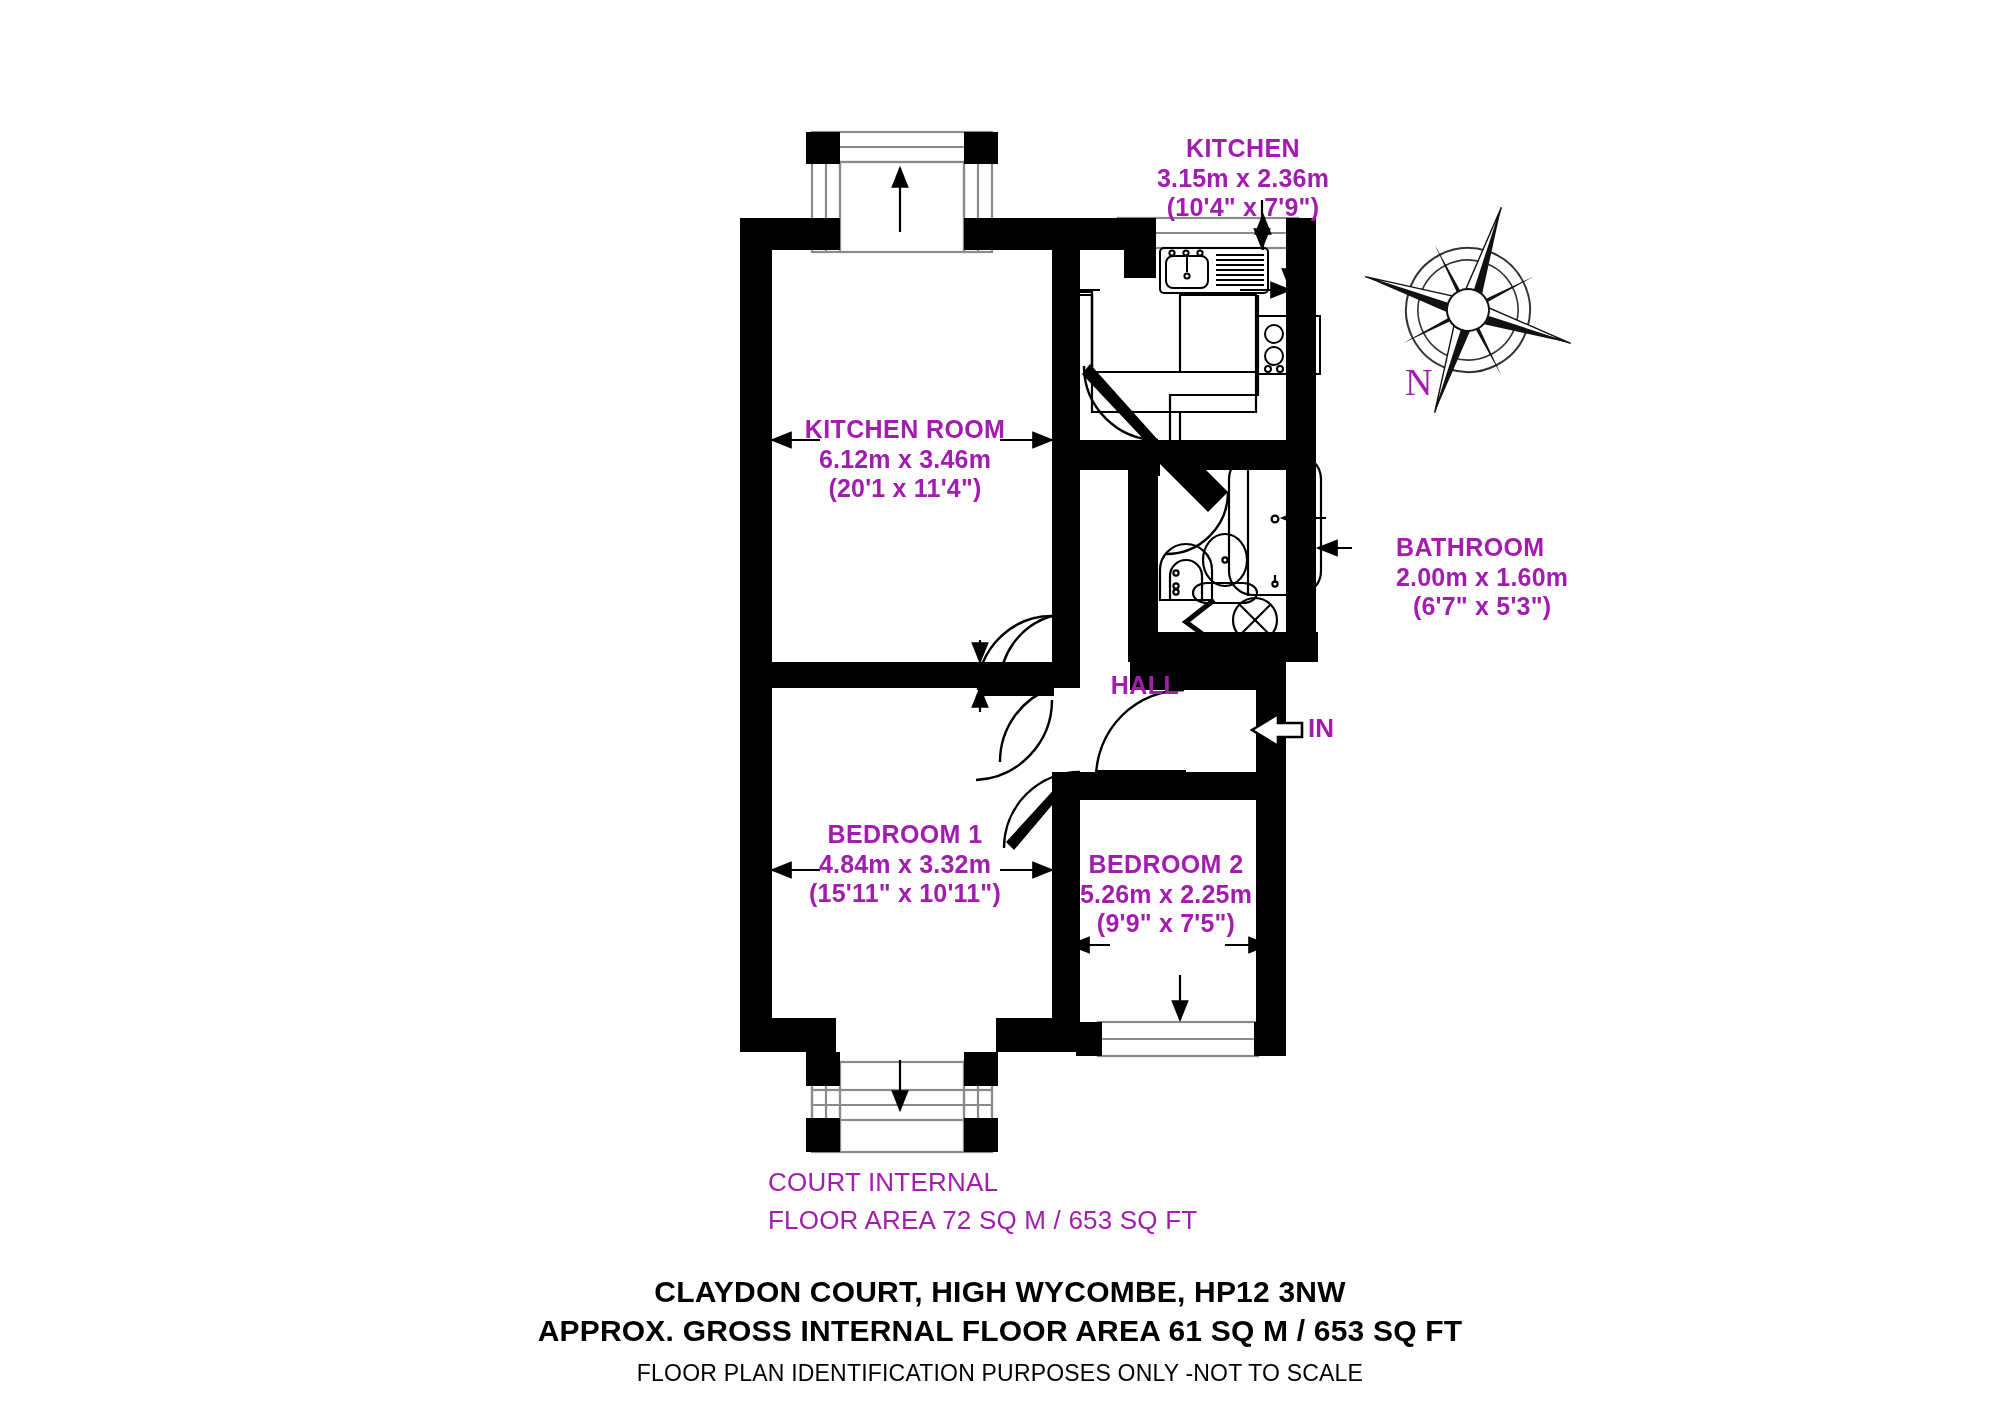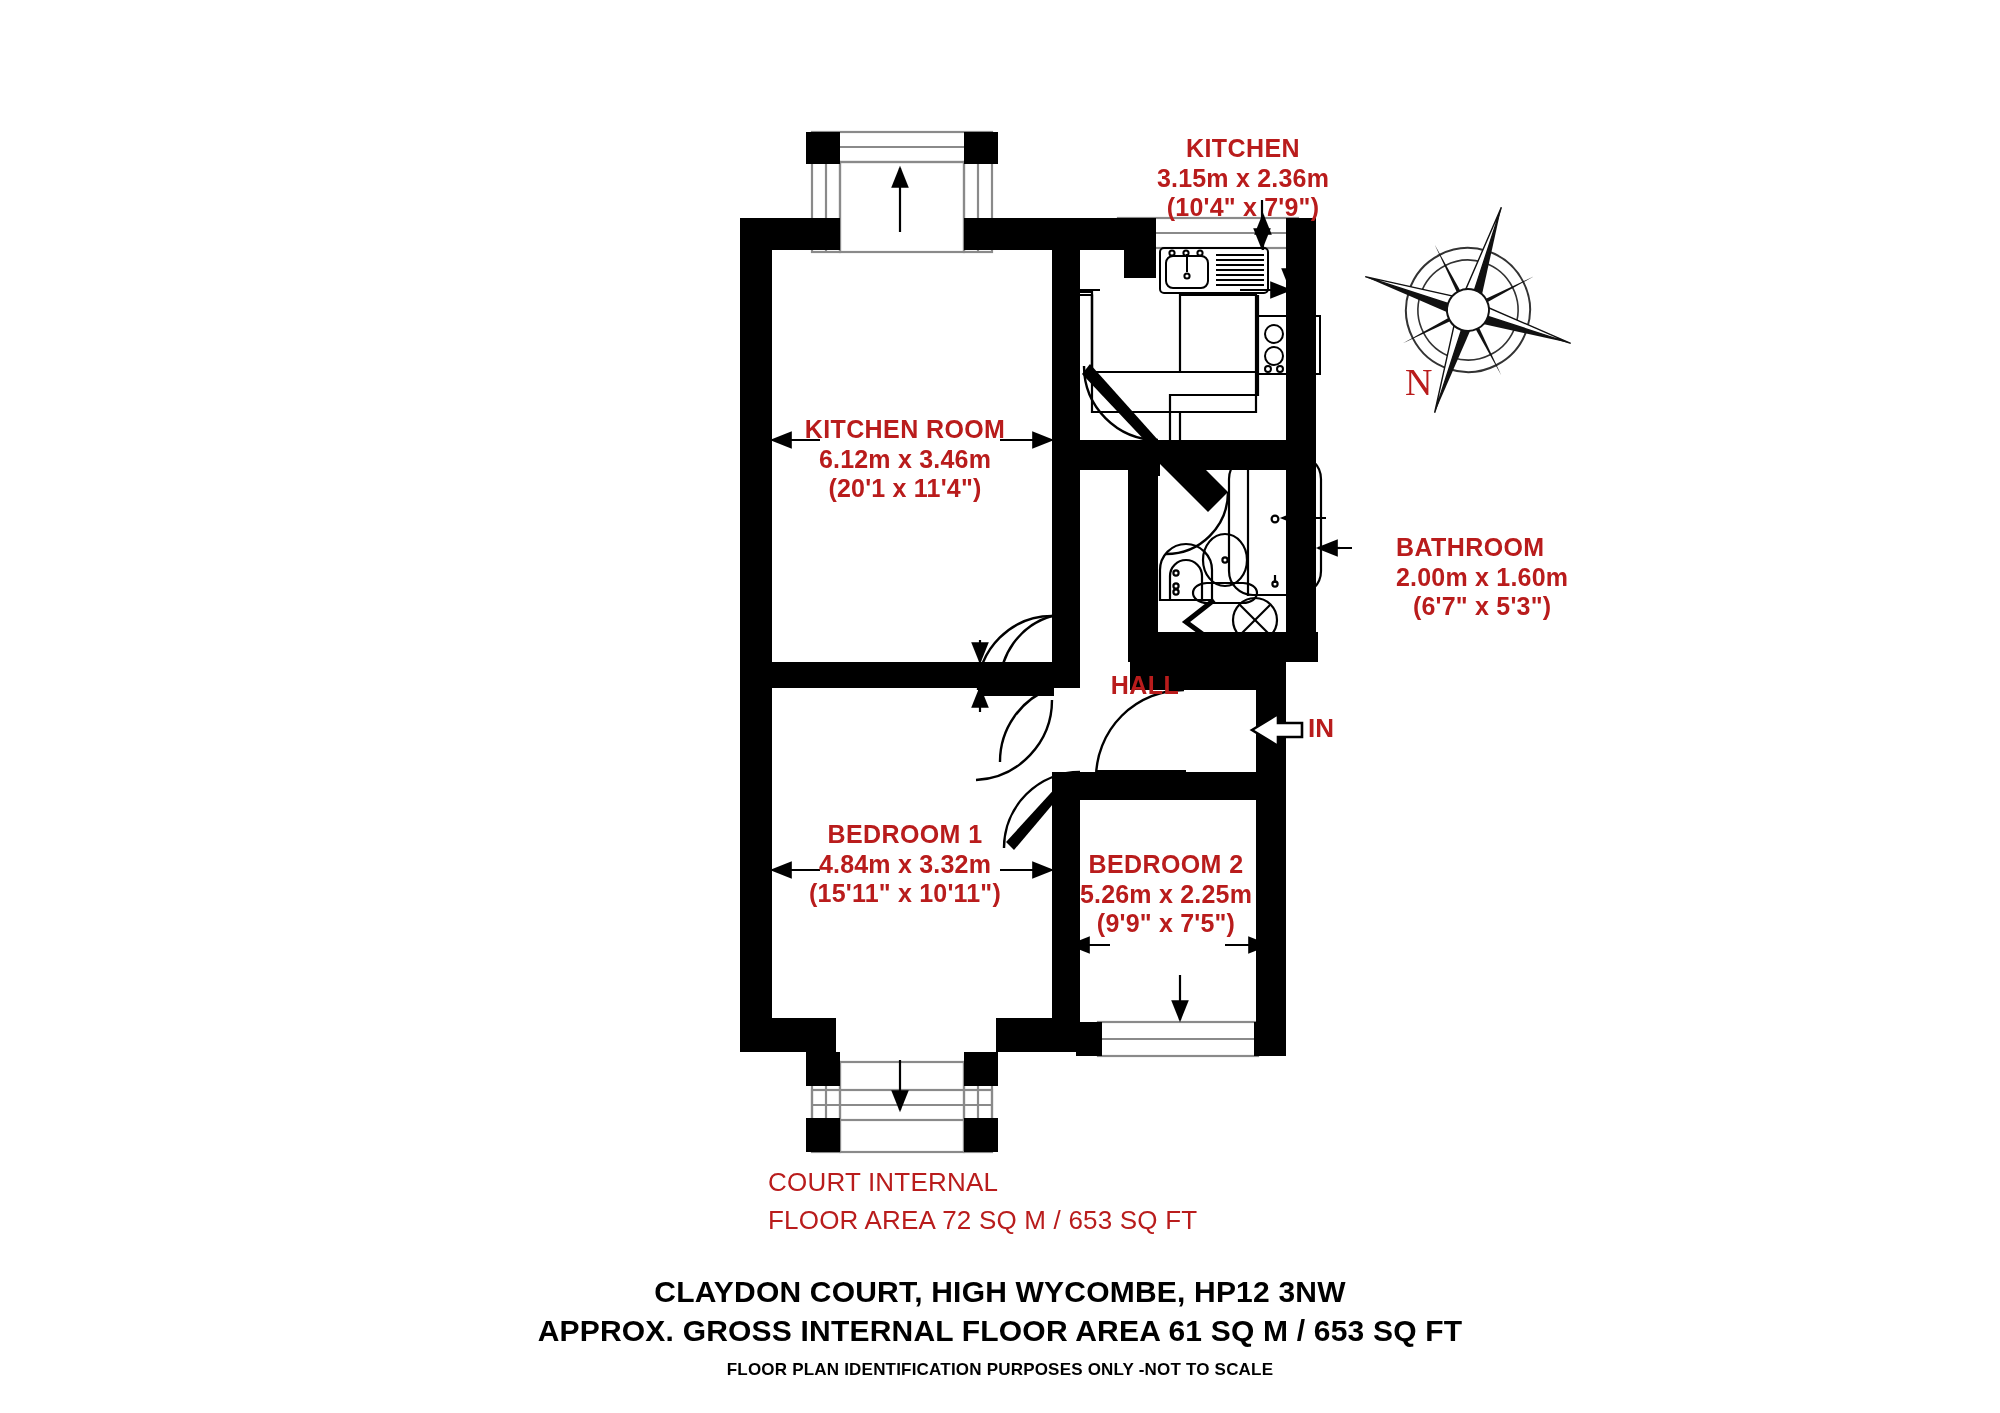--- a/index.html
+++ b/index.html
@@ -1,28 +1,28 @@
 <!DOCTYPE html>
 <html><head>
 <meta charset="utf-8">
 <style>
   html,body{margin:0;padding:0;background:#ffffff;}
   body{width:2000px;height:1413px;position:relative;overflow:hidden;
        font-family:"Liberation Sans",sans-serif;color:#000;}
   #plan{position:absolute;left:0;top:0;width:2000px;height:1413px;}
   .txt{position:absolute;white-space:nowrap;font-family:"Liberation Sans",sans-serif;
-       color:#b91c1c;line-height:1.18;}
+       color:#a21caf;line-height:1.18;}
   .roomlbl{font-weight:bold;text-align:center;}
   .rl-title{font-size:25px;letter-spacing:0.4px;}
   .rl-dim{font-size:25px;letter-spacing:0.2px;}
   .center{transform:translateX(-50%);text-align:center;}
   .footer{position:absolute;left:50%;transform:translateX(-50%);text-align:center;white-space:nowrap;}
   .f-reg{font-size:26px;font-weight:normal;letter-spacing:0.2px;}
   .f-bold{font-size:30px;font-weight:bold;letter-spacing:0.2px;}
-  .f-small{font-size:17px;font-weight:bold;letter-spacing:0.2px;}
+  .f-small{font-size:23px;font-weight:normal;letter-spacing:0.2px;}
   .compass-n{font-family:"Liberation Serif",serif;font-size:38px;font-weight:normal;}
   .in-lbl{font-size:26px;font-weight:bold;}
 </style>
 </head>
 <body>
 
 <svg id="plan" viewBox="0 0 2000 1413" xmlns="http://www.w3.org/2000/svg">
 
   <g fill="none" stroke="#8a8a8a" stroke-width="2.2">
     <rect x="812" y="132" width="180" height="30"></rect>

